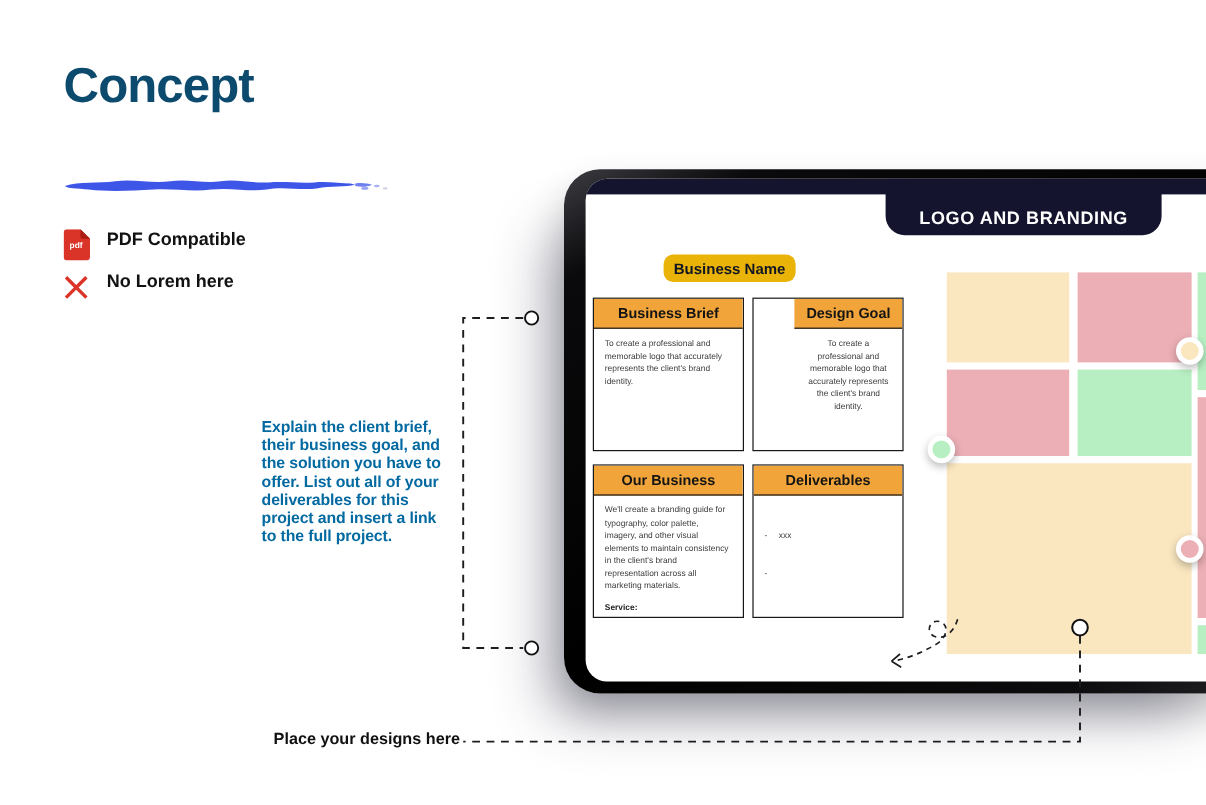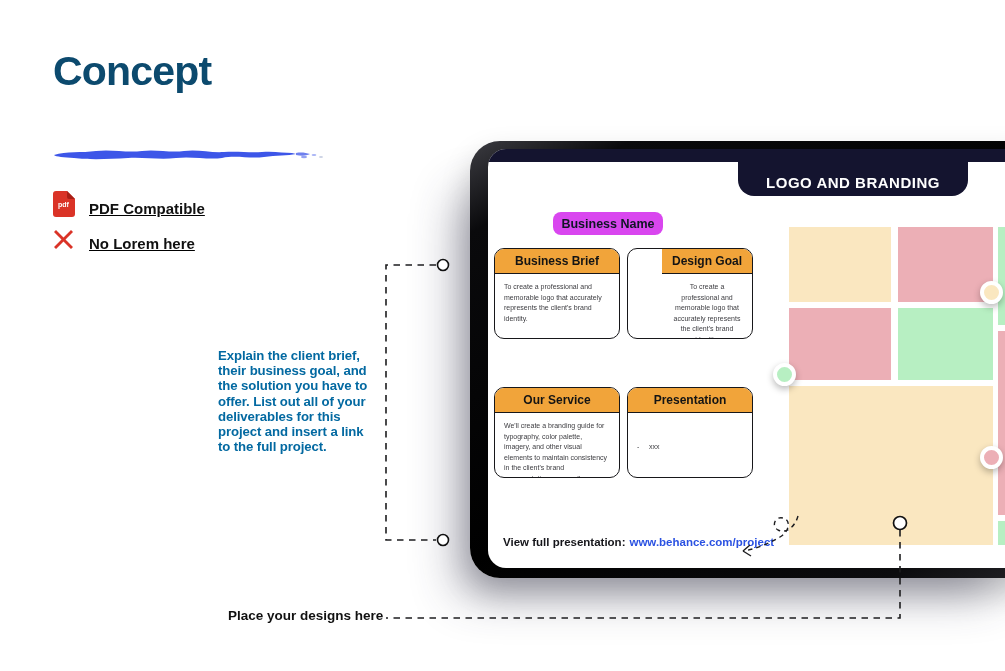--- a/index.html
+++ b/index.html
@@ -5,46 +5,46 @@
   * { margin:0; padding:0; box-sizing:border-box; }
   html,body { width:1005px; height:671px; }
   body { font-family:"Liberation Sans", sans-serif; background:#ffffff; overflow:hidden; }
   .page { position:relative; width:1005px; height:671px; background:#fff; overflow:hidden; }
 
   
   .hero-title { position:absolute; left:53px; top:46px; font-size:41px; line-height:51px;
     font-weight:800; color:#0c4a6e; letter-spacing:-0.8px; }
   .brush { position:absolute; left:52px; top:145px; width:274px; height:18px; }
 
-  .feature-row { position:absolute; left:52px; display:flex; align-items:flex-end; gap:14px;text-decoration:underline; }
+  .feature-row { position:absolute; left:52px; display:flex; align-items:flex-start; gap:14px; }
   .feature-row.f1 { top:191px; }
   .feature-row.f2 { top:226px; }
   .feature-label { font-size:15px; font-weight:700; color:#111; }
   .ficon { width:23px; height:26px; display:flex; align-items:center; justify-content:center; }
 
   .left-note { position:absolute; left:218px; top:348px; width:170px; font-size:13.2px;
     line-height:15.2px; font-weight:700; color:#0369a1; white-space:pre-line; letter-spacing:-0.1px; }
   .bottom-note { position:absolute; left:228px; top:608px; font-size:13.5px; font-weight:700; color:#111; }
 
   
   .tablet { position:absolute; left:470px; top:141px; width:575px; height:437px; border-radius:30px;
     background:linear-gradient(150deg,#3c3c42 0%,#0a0a0c 12%,#000 55%,#0c0c0e 88%,#222226 100%);
     box-shadow:-30px 34px 48px -20px rgba(45,45,70,.45), 0 14px 30px rgba(0,0,0,.18); }
   .screen { position:absolute; left:18px; top:8px; width:545px; height:419px; border-radius:18px;
     background:#fff; overflow:hidden; }
   .topbar { position:absolute; left:0; top:0; right:0; height:13px; background:#14142F; }
   .title-badge { position:absolute; left:250px; top:0; width:230px; height:47px; background:#14142F;
     border-radius:0 0 16px 16px; color:#fff; font-size:15px; font-weight:800; letter-spacing:.5px;
     display:flex; align-items:center; justify-content:center; padding-top:20px; }
-  .bn-badge { position:absolute; left:65px; top:63px; width:110px; height:23px; background:#d946ef;
+  .bn-badge { position:absolute; left:65px; top:63px; width:110px; height:23px; background:#eab308;
     border-radius:8px; color:#101524; font-size:12.5px; font-weight:800; display:flex;
     align-items:center; justify-content:center; }
 
-  .card { position:absolute; width:126px; height:91px; background:#fff; border:1.6px solid #17171a;
-    border-radius:10px; overflow:hidden; }
+  .card { position:absolute; width:126px; height:128px; background:#fff; border:1.6px solid #17171a;
+    border-radius:0; overflow:hidden; }
   .card.c1 { left:6px;   top:99px; }
   .card.c2 { left:139px; top:99px;padding-left:34px; }
   .card.c3 { left:6px;   top:238px; }
   .card.c4 { left:139px; top:238px; }
   .card-head { height:25px; background:#F1A43A; border-bottom:1.6px solid #17171a; text-align:center;
     font-size:12px; font-weight:800; color:#141414; line-height:24px; }
   .card-body { padding:8px 9px; font-size:7px; line-height:1.5; color:#3c3c40; }
   .card-body.center { text-align:center; }
   .svc { margin-top:7px; font-weight:700; color:#222; }
   .pre-line { white-space:pre; }
@@ -116,36 +116,35 @@
 
       <div class="card c1">
         <div class="card-head">Business Brief</div>
         <div class="card-body">To create a professional and memorable logo that accurately represents the client's brand identity.</div>
       </div>
       <div class="card c2">
         <div class="card-head">Design Goal</div>
         <div class="card-body center">To create a professional and memorable logo that accurately represents the client's brand identity.</div>
       </div>
       <div class="card c3">
-        <div class="card-head">Our Service</div>
+        <div class="card-head">Our Business</div>
         <div class="card-body">
           <p>We'll create a branding guide for typography, color palette, imagery, and other visual elements to maintain consistency in the client's brand representation across all marketing materials.</p>
           <p class="svc">Service:</p>
           <p>•</p>
         </div>
       </div>
       <div class="card c4">
-        <div class="card-head">Presentation</div>
+        <div class="card-head">Deliverables</div>
         <div class="card-body pre-line">
           <div>-     xxx</div>
           <div>-</div>
         </div>
       </div>
 
-      <div class="link-row"><span>View full presentation:</span><span class="link-url">www.behance.com/project</span></div>
 
       <div class="tile t-cream" style="left:301px; top:78px;  width:102px; height:75px;"></div>
       <div class="tile t-pink" style="left:410px; top:78px;  width:95px;  height:75px;"></div>
       <div class="tile t-green" style="left:510px; top:78px;  width:42px;  height:98px;"></div>
       <div class="tile t-pink" style="left:301px; top:159px; width:102px; height:72px;"></div>
       <div class="tile t-green" style="left:410px; top:159px; width:95px;  height:72px;"></div>
       <div class="tile t-pink" style="left:510px; top:182px; width:42px;  height:184px;"></div>
       <div class="tile t-cream" style="left:301px; top:237px; width:204px; height:159px;"></div>
       <div class="tile t-green" style="left:510px; top:372px; width:42px;  height:24px;"></div>
 

